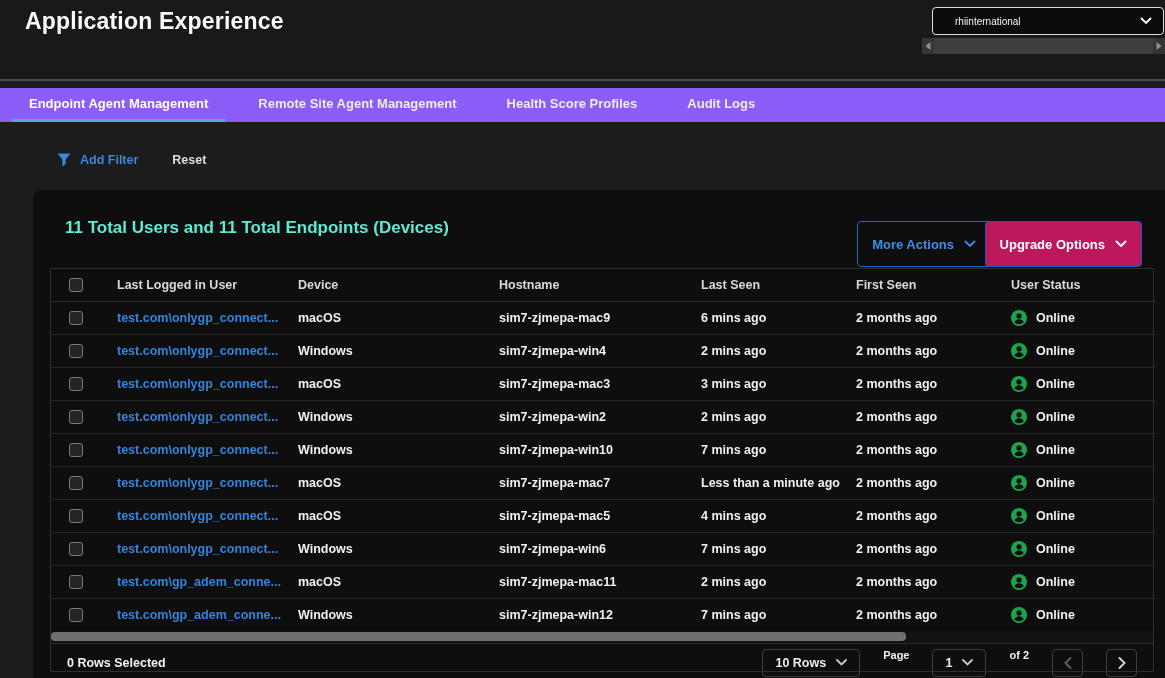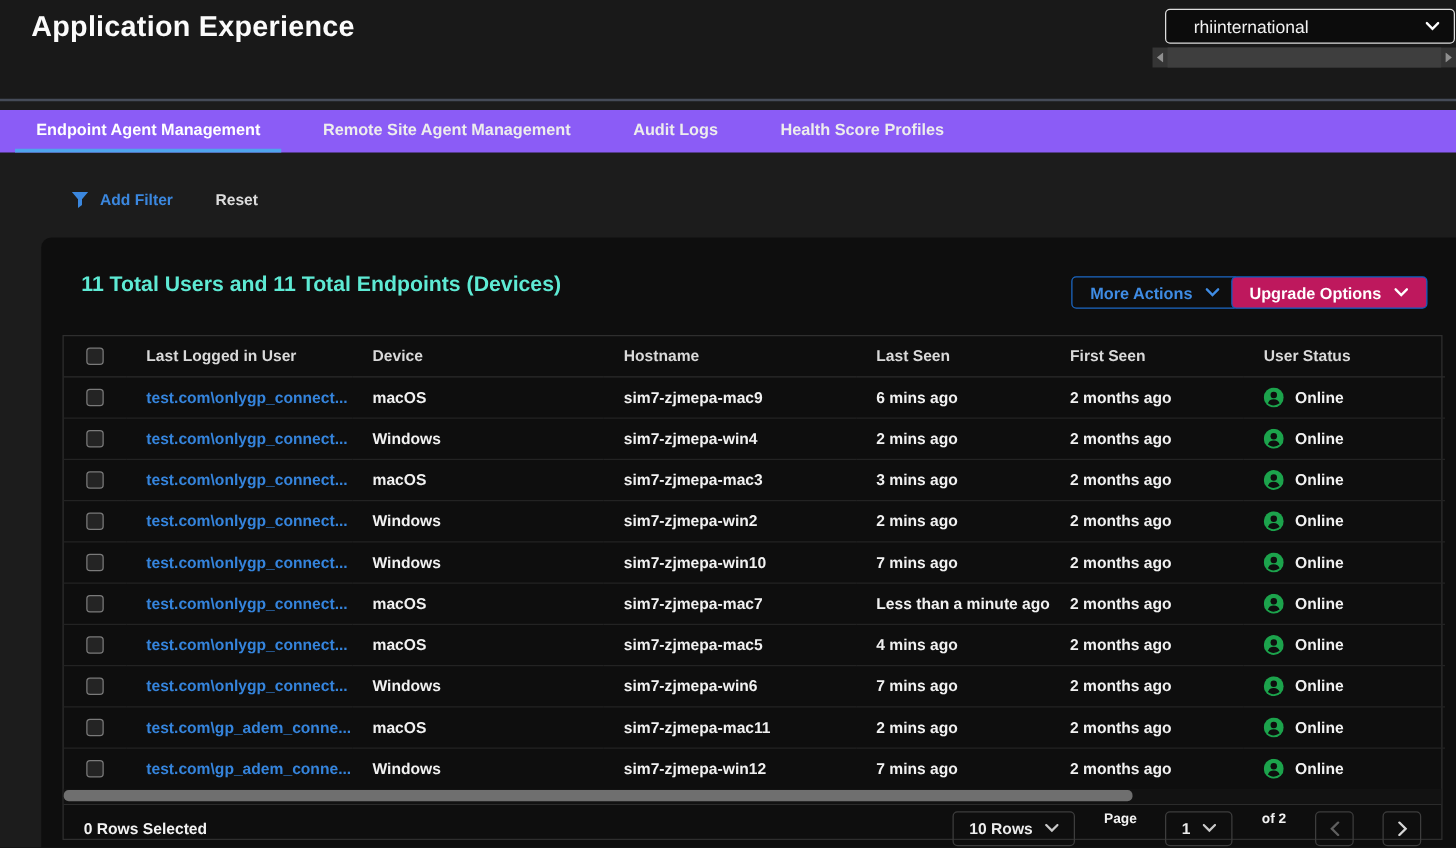--- a/index.html
+++ b/index.html
@@ -18,21 +18,21 @@
   }
   .topbar h1 {
     position:absolute; left:25px; top:8px;
     font-size:23px; font-weight:700; color:#fbfbfb; letter-spacing:.2px;
   }
   .tenant {
     position:absolute; top:7px; right:1px; width:232px; height:28px;
     background:#0c0c0c; border:1px solid #dedede; border-radius:4px;
     display:flex; align-items:center; padding:0 11px; cursor:pointer;
   }
-  .tenant span { font-size:14px; color:#f2f2f2; flex:1;padding-left:11px; }
+  .tenant span { font-size:10px; color:#f2f2f2; flex:1;padding-left:11px; }
   .top-scrollbar {
     position:absolute; top:38px; right:0; width:243px; height:16px;
     background:#353535; display:flex; align-items:center;
   }
   .top-scrollbar .tsb-arrow { flex:0 0 12px; display:flex; justify-content:center; }
   .top-scrollbar .tsb-thumb { flex:1; height:16px; background:#3e3e3e; }
 
   
   .tabbar {
     position:absolute; top:88px; left:0; right:0; height:34px;
@@ -61,21 +61,21 @@
   
   .card {
     position:absolute; left:33px; top:190px; right:0; bottom:0;
     background:#0e0e0e; border-top-left-radius:8px;
   }
   .card-head h2 {
     position:absolute; left:32px; top:28px;
     font-size:17px; font-weight:700; color:#5eead4;
   }
   .btn {
-    position:absolute; top:31px; height:26px; border-radius:4px;
+    position:absolute; top:31px; height:46px; border-radius:4px;
     font-family:inherit; font-size:13px; font-weight:700;
     display:flex; align-items:center; gap:10px; padding:0 14px; cursor:pointer;
   }
   .btn-ghost {
     right:174px; background:transparent;
     border:1px solid #1c68c5; color:#3f8ce4;
   }
   .btn-primary {
     right:23px; background:#be185d; border:1px solid #0d60c4; color:#ffffff;
   }
@@ -149,22 +149,22 @@
       <svg width="6" height="8" viewBox="0 0 6 8">
           <path d="M0.5 0 L5.5 4 L0.5 8 Z" fill="#8f8f8f"></path>
         </svg>
     </span>
   </div>
 </header>
 
 <nav class="tabbar">
   <div class="tab active">Endpoint Agent Management</div>
   <div class="tab">Remote Site Agent Management</div>
+  <div class="tab">Health Score Profiles</div>
   <div class="tab">Audit Logs</div>
-  <div class="tab">Health Score Profiles</div>
 </nav>
 
 <div class="filterbar">
   <button class="addfilter">
     <svg width="14" height="14" viewBox="0 0 14 14">
       <path d="M0.5 0.5 h13 L8.6 6.4 V11 L5.4 13.4 V6.4 Z" fill="#3b87de"></path>
     </svg>
     <span>Add Filter</span>
   </button>
   <button class="resetbtn">Reset</button>

